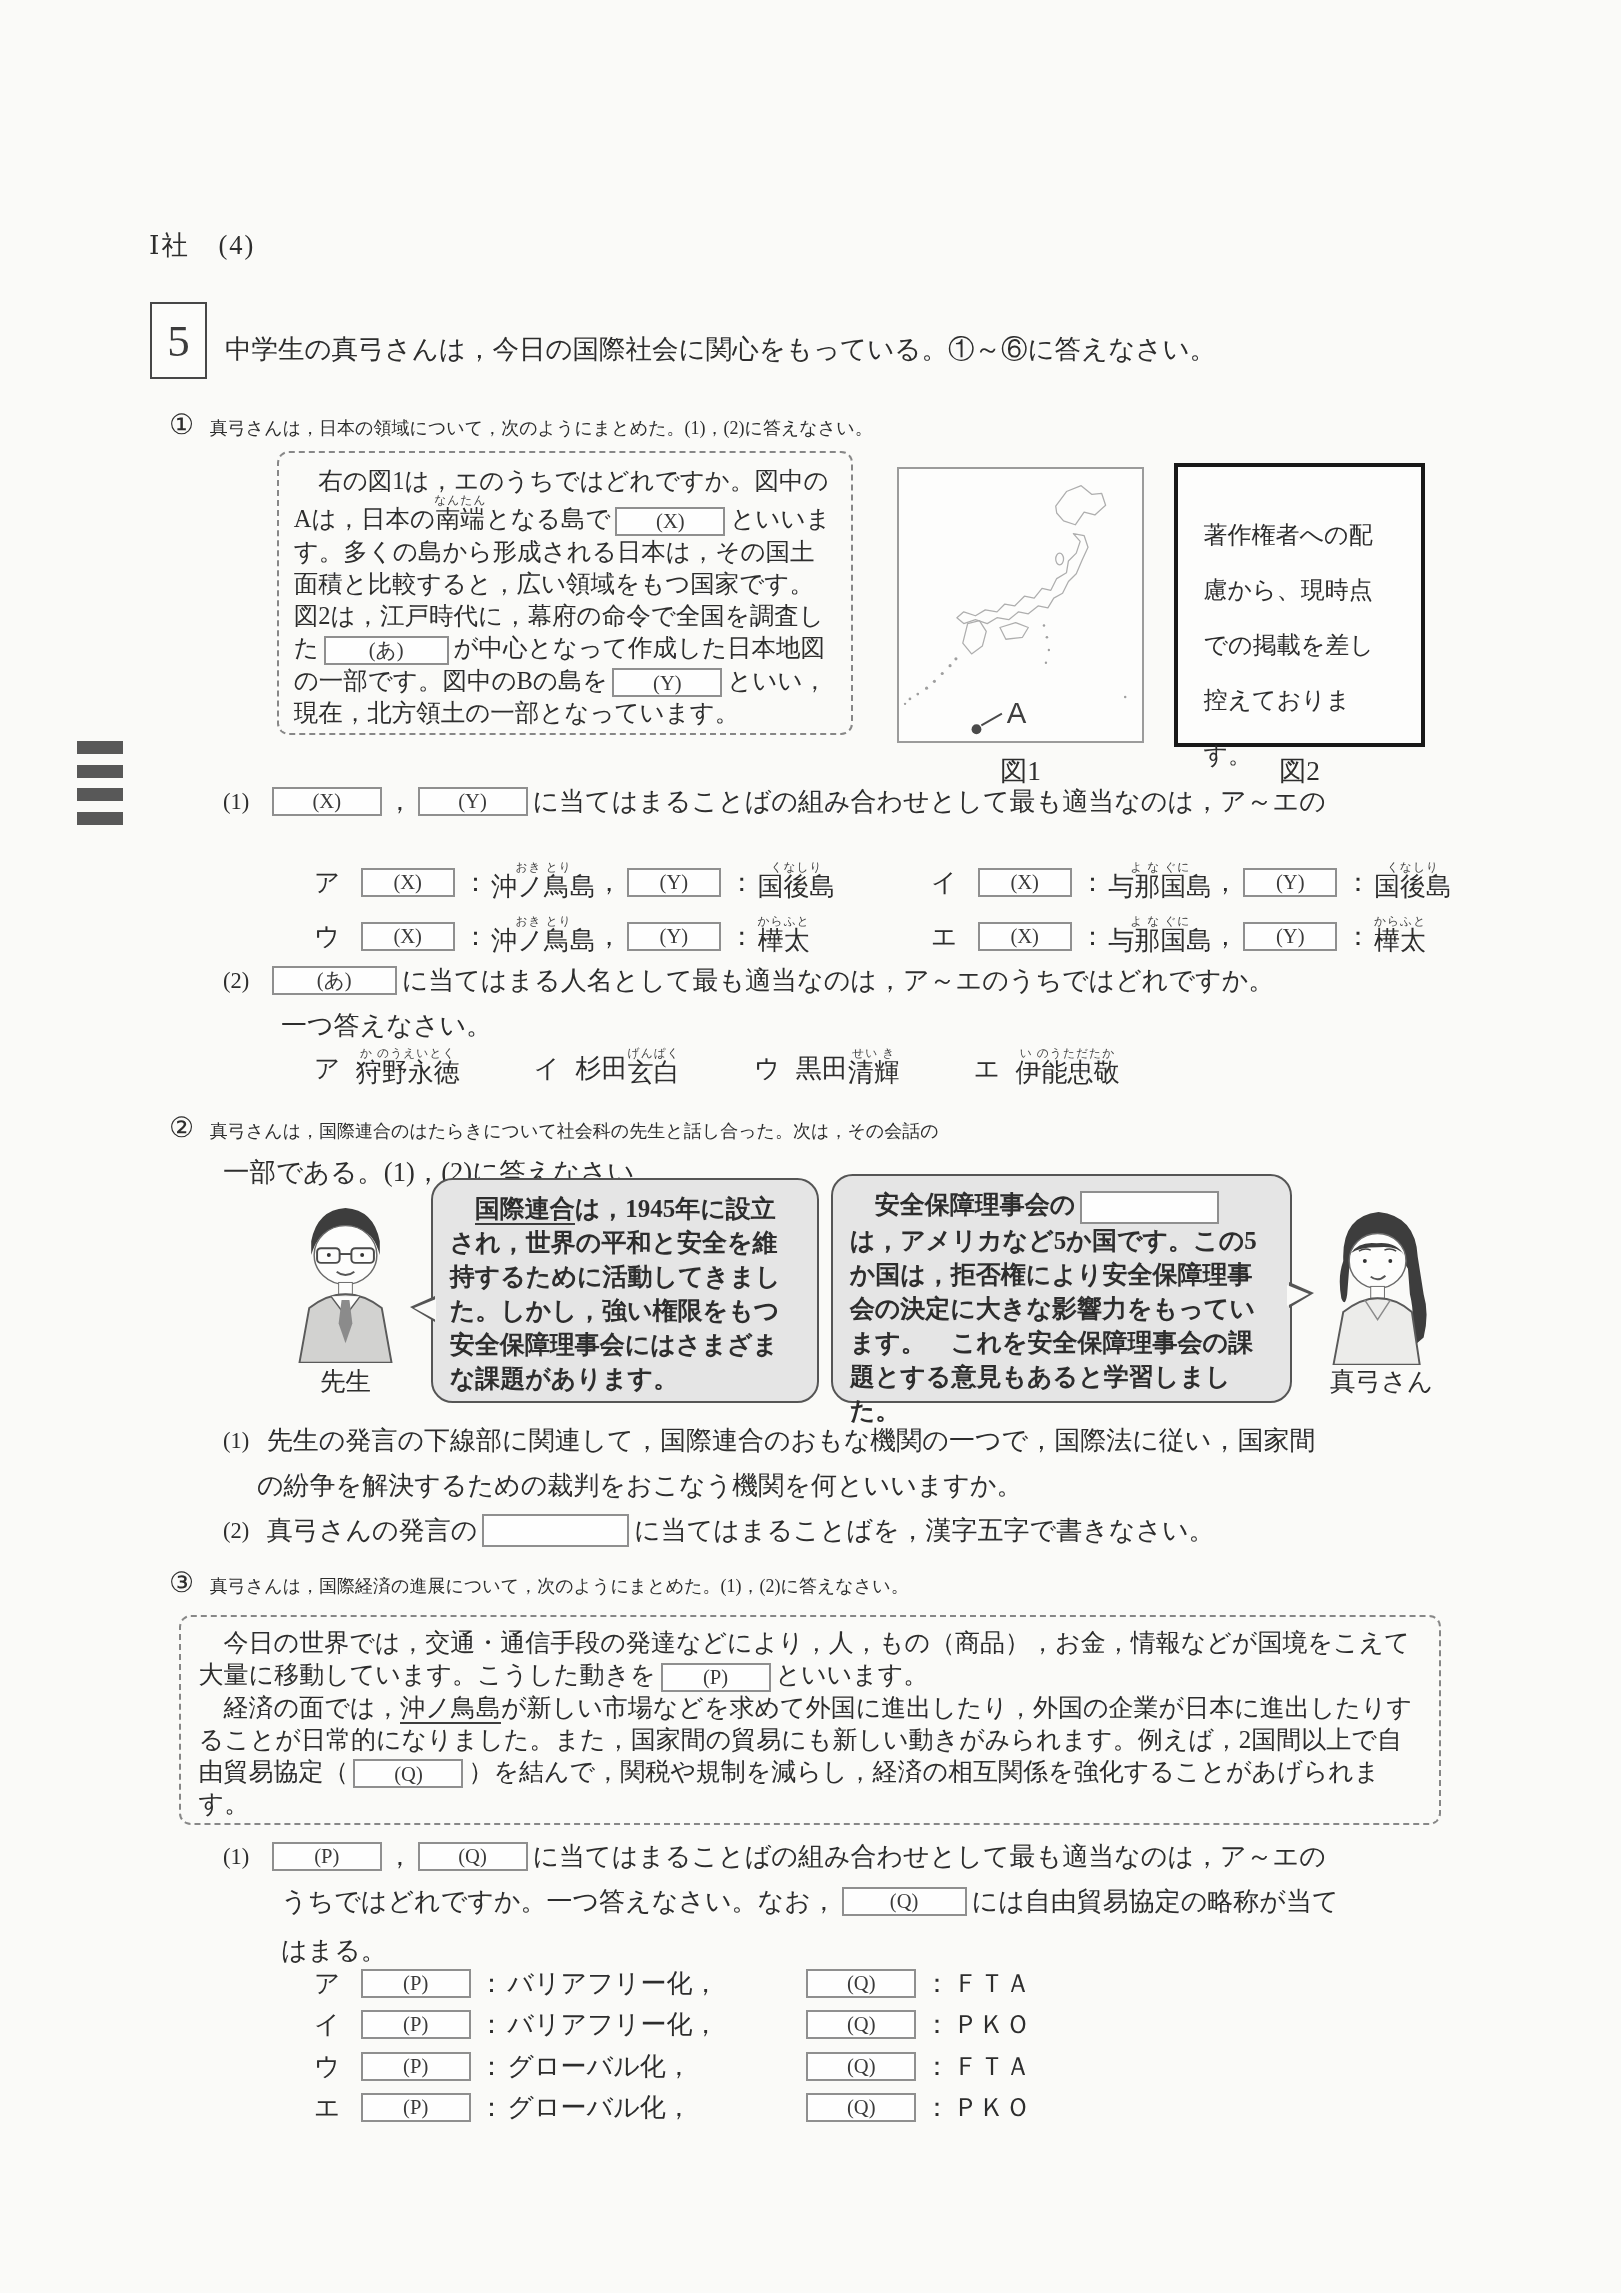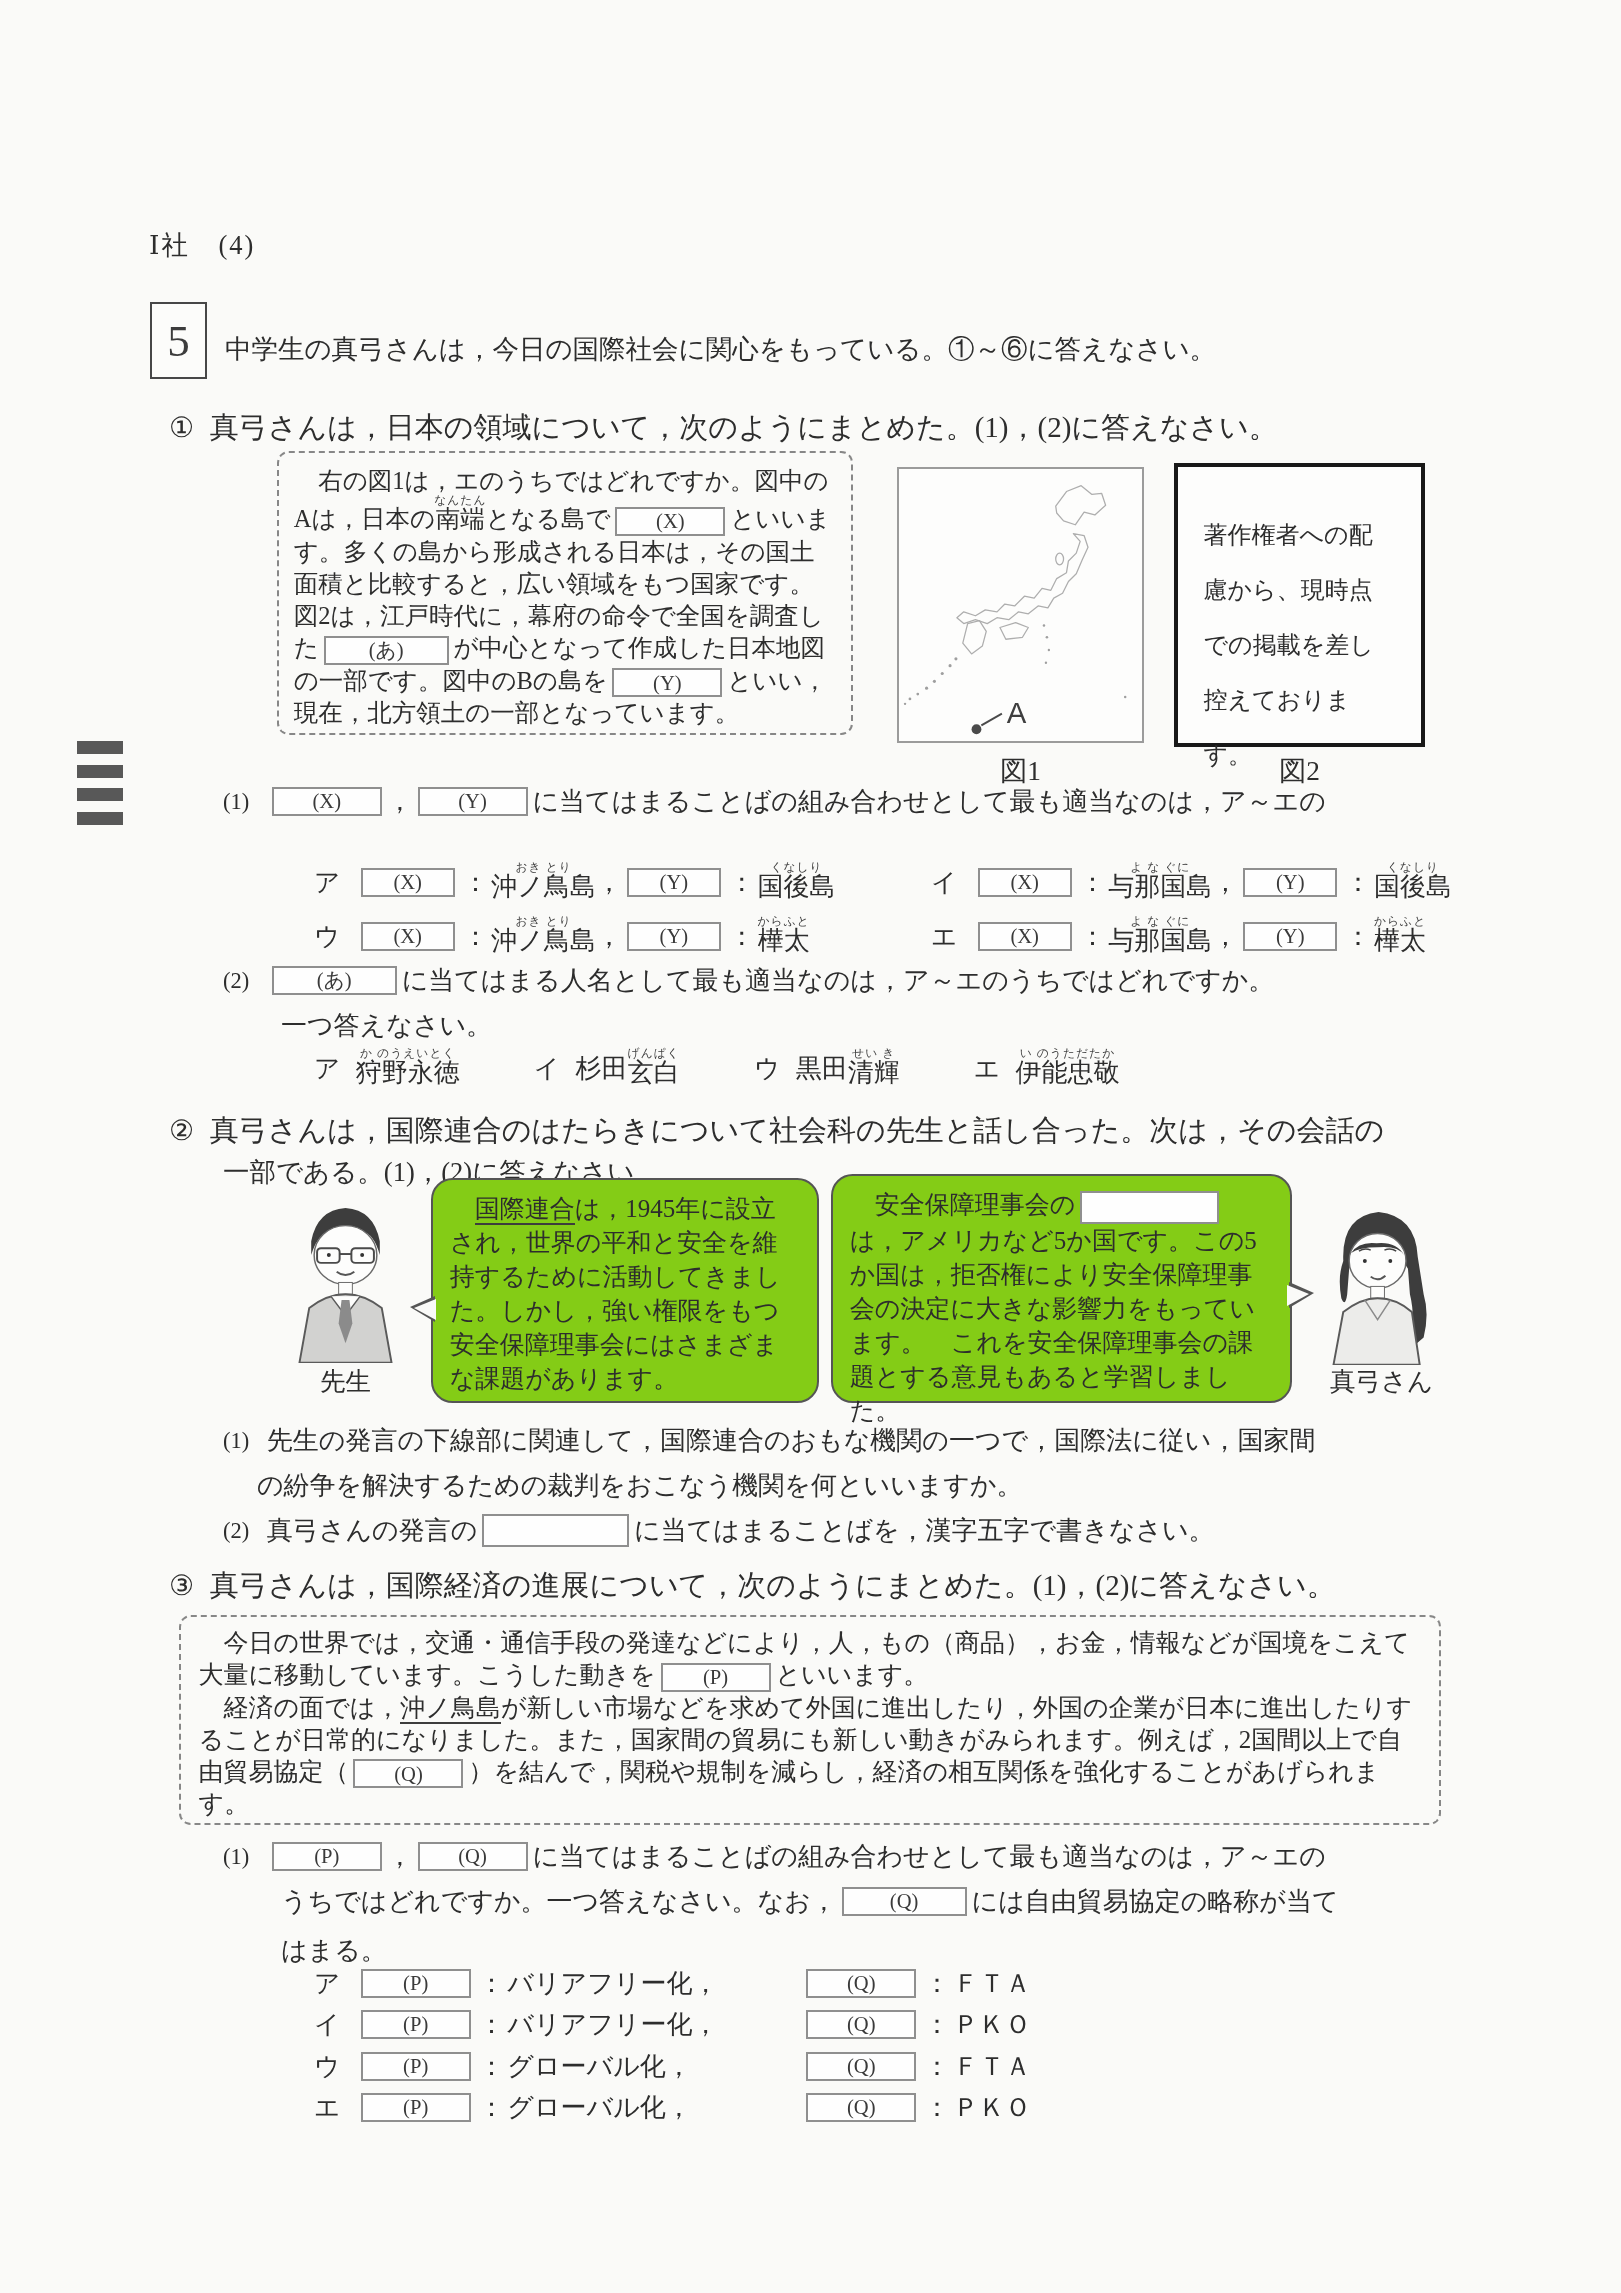--- a/index.html
+++ b/index.html
@@ -11,21 +11,21 @@
   .regmark { position:absolute; left:77px; width:46px; height:12.7px; background:#585858; }
   .header { position:absolute; left:149px; top:227px; font-size:26.5px; letter-spacing:2px;text-align:right; }
   .qnum-box {
     position:absolute; left:150px; top:302px; width:53px; height:73px;
     border:2px solid #474747; background:#fcfcfa; display:flex; align-items:center;
     justify-content:center; font-size:45px; color:#3c3c3c;
   }
   .q5intro { position:absolute; left:225px; top:331px; width:1235px; font-size:26.5px; }
   .sec-line { position:absolute; display:flex; align-items:baseline; font-size:26.5px; }
   .marker { font-size:28px; margin-right:15.7px; flex:0 0 auto; }
-  .sec-text { font-size:29px; }
+  .sec-text { font-size:18px; }
   .dashbox { position:absolute; border:2px dashed #878787; border-radius:11.8px; box-sizing:border-box; }
   .box1 { left:277px; top:451px; width:576px; height:284px; padding:11.8px 14.7px; font-size:24.5px; line-height:32px; }
   .box3 { left:179px; top:1615px; width:1262px; height:210px; padding:9.8px 17.6px; font-size:25px; line-height:32px; }
   .blank {
     display:inline-flex; align-items:center; justify-content:center;
     border:2px solid #8f8f8f; background:#fefefe; font-size:20.6px; color:#3a3a3a;
     height:29px; vertical-align:middle; margin:0 4.9px; box-sizing:border-box; line-height:1;
   } .w90{width:94px} .w110{width:110px} .w120{width:125px}
   .blank.empty { width:139px; height:33px; }
   .u { border-bottom:2px solid #3d3d3d; padding-bottom:1px; }
@@ -38,21 +38,21 @@
   }
   .figcap { position:absolute; top:753px; font-size:27.4px; text-align:center; }
   .qline { position:absolute; display:flex; align-items:center; font-size:26px; white-space:nowrap; }
   .qnum { font-size:22.5px; margin-right:17.6px; flex:0 0 auto; }
   .plain { position:absolute; font-size:26px; white-space:nowrap; }
   .opt { position:absolute; display:flex; align-items:center; font-size:26px; white-space:nowrap; }
   .optkey { margin-right:15.7px; font-size:25.5px; }
   .colon { margin:0 2.9px; }
   .bubble {
     position:absolute; border:2.5px solid #555; border-radius:21.6px; padding:11.8px 16.7px;
-    font-size:25px; line-height:34px; background:#84cc16; box-sizing:border-box;
+    font-size:25px; line-height:34px; background:#e5e5e5; box-sizing:border-box;font-weight:bold;
   }
   .tail, .tail-in { position:absolute; width:0; height:0; }
   .bubble-t .tail  { left:-23.5px; top:116px; border-top:11.8px solid transparent; border-bottom:15.7px solid transparent; border-right:25.5px solid #555; }
   .bubble-t .tail-in { left:-18.6px; top:119px; border-top:9.8px solid transparent; border-bottom:12.7px solid transparent; border-right:22.5px solid #fafaf8; }
   .bubble-s .tail  { right:-23.5px; top:106px; border-top:11.8px solid transparent; border-bottom:15.7px solid transparent; border-left:25.5px solid #555; }
   .bubble-s .tail-in { right:-18.6px; top:109px; border-top:9.8px solid transparent; border-bottom:12.7px solid transparent; border-left:22.5px solid #fafaf8; }
   .avatar { position:absolute; }
   .pname { position:absolute; font-size:25.5px; text-align:center; }
   .sans { font-family:"Liberation Sans","DejaVu Sans",sans-serif; }
 </style>

